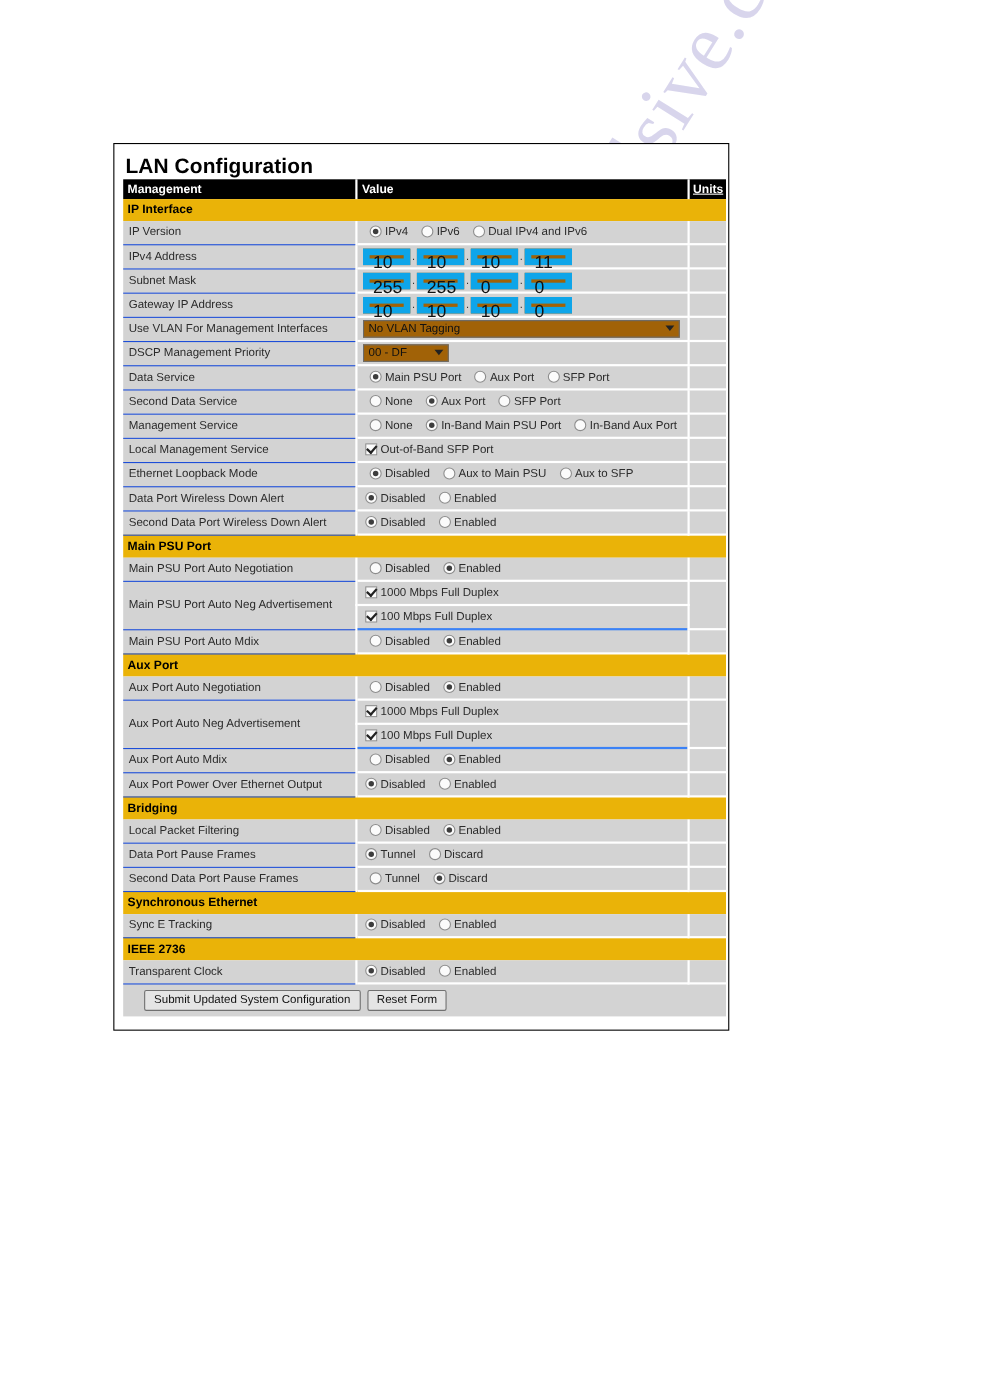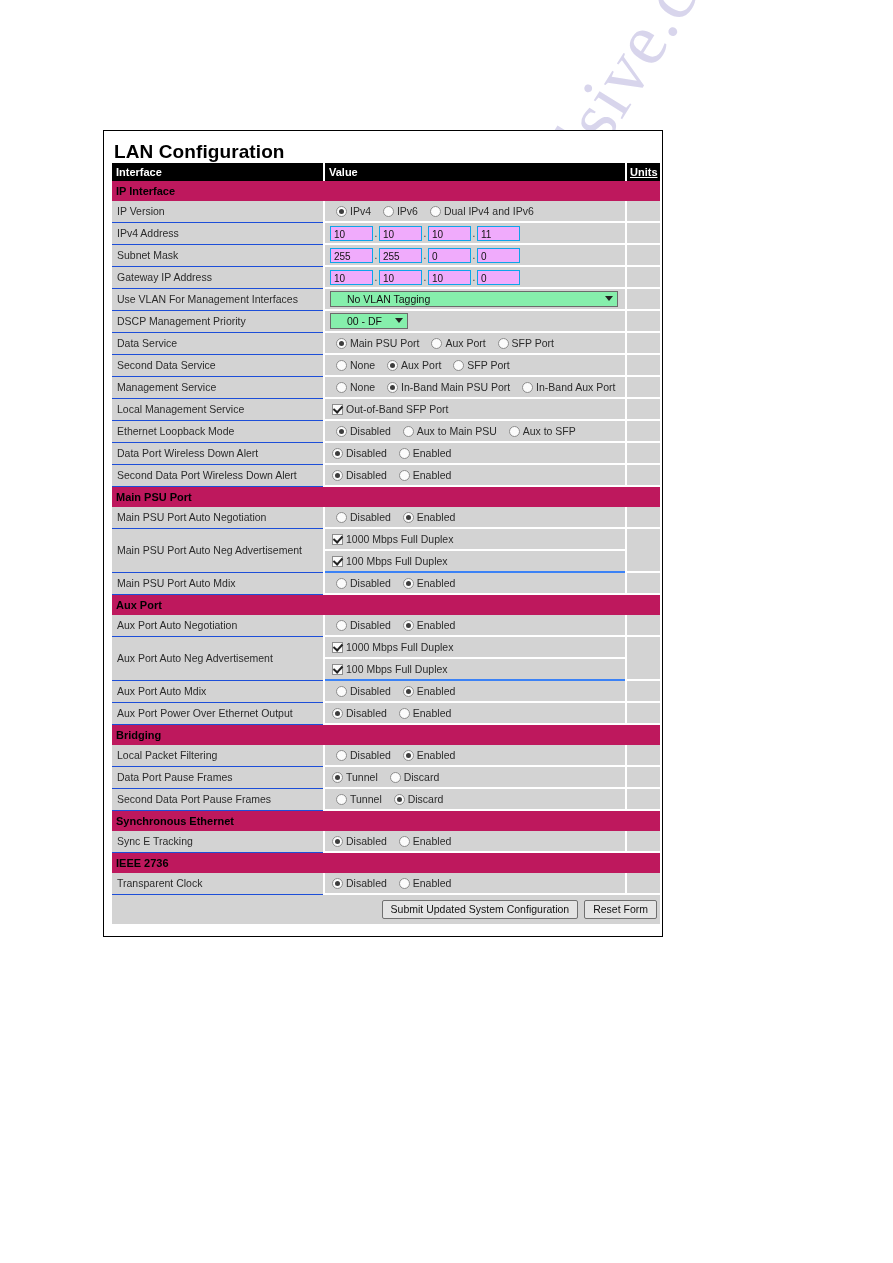--- a/index.html
+++ b/index.html
@@ -100,21 +100,21 @@
     font-weight: bold;
     font-size: 11px;
     height: 15px;
     padding: 1px 0 2px 4px;
     border-right: 2px solid #ffffff;
   }
   tr.hdr td.col-unit { border-right: none; padding-left: 3px; text-decoration: underline;}
 
   
   tr.section td {
-    background: #be185d;
+    background: #eab308;
     font-weight: bold;
     font-size: 11px;
     color: #000;
     height: 18px;
     padding: 1px 0 1px 4px;
   }
 
   
   tr.row td.attr {
     background: #d3d3d3;
@@ -190,70 +190,70 @@
   .opt.last { margin-right: 0; }
   .optgroup { padding-left: 6px; }
   .optgroup.indent0 { padding-left: 2px; text-align: right; }
 
   
   .octet {
     display: inline-block;
     width: 43px;
     height: 15px;
     line-height: 15px;
-    background: #f0abfc;
-    border: 1px solid #0ea5e9;
+    background: #a16207;
+    border: 6px solid #0ea5e9;
     font-family: "Liberation Sans", sans-serif;
-    font-size: 10px;
+    font-size: 16px;
     color: #111;
     padding: 0 0 0 3px;
     box-sizing: border-box;
     vertical-align: middle;
   }
   .dot {
     display: inline-block;
     width: 6px;
     text-align: center;
     color: #333;
     font-size: 10px;
     vertical-align: middle;
   }
 
   
   .sel {
     display: inline-block;
     height: 16px;
     line-height: 15px;
-    background: #86efac;
+    background: #a16207;
     border: 1px solid #6b6b6b;
     font-size: 10.5px;
     color: #111;
     box-sizing: border-box;
     position: relative;
     vertical-align: middle;
-    padding: 0 20px 0 16px;
+    padding: 0 20px 0 4px;
     white-space: nowrap;
   }
   .sel .arrow {
     position: absolute;
     right: 4px;
     top: 4px;
     width: 0; height: 0;
     border-left: 4px solid transparent;
     border-right: 4px solid transparent;
     border-top: 5px solid #222;
   }
   .sel.wide { width: 288px; }
   .sel.narrow { width: 78px; }
 
   
   tr.btnrow td {
     background: #d3d3d3;
     height: 24px;
-    text-align: right;
+    text-align: left;
     padding: 2px 0 3px 16px;
   }
   .btn {
     display: inline-block;
     background: #e4e4e4;
     border: 1px solid #707070;
     border-radius: 2px;
     font-size: 10.5px;
     color: #111;
     padding: 2px 8px 3px 8px;
@@ -277,21 +277,21 @@
 
     <table class="cfg">
       <colgroup>
         <col class="col-attr">
           <col class="col-val">
           <col class="col-unit">
       </colgroup>
       <tbody>
 
         <tr class="hdr">
-          <td class="col-attr">Interface</td>
+          <td class="col-attr">Management</td>
           <td class="col-val">Value</td>
           <td class="col-unit">Units</td>
         </tr>
 
         <tr class="section">
           <td colspan="3">IP Interface</td>
         </tr>
 
         <tr class="row">
           <td class="attr">IP Version</td>

